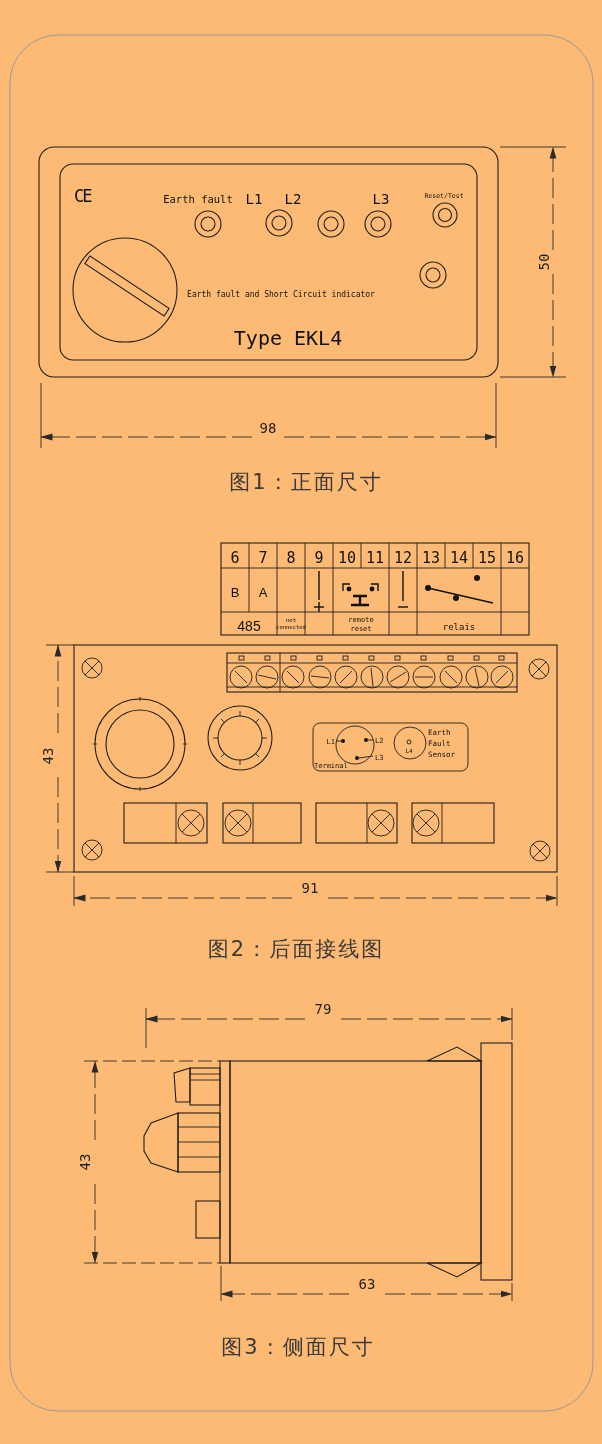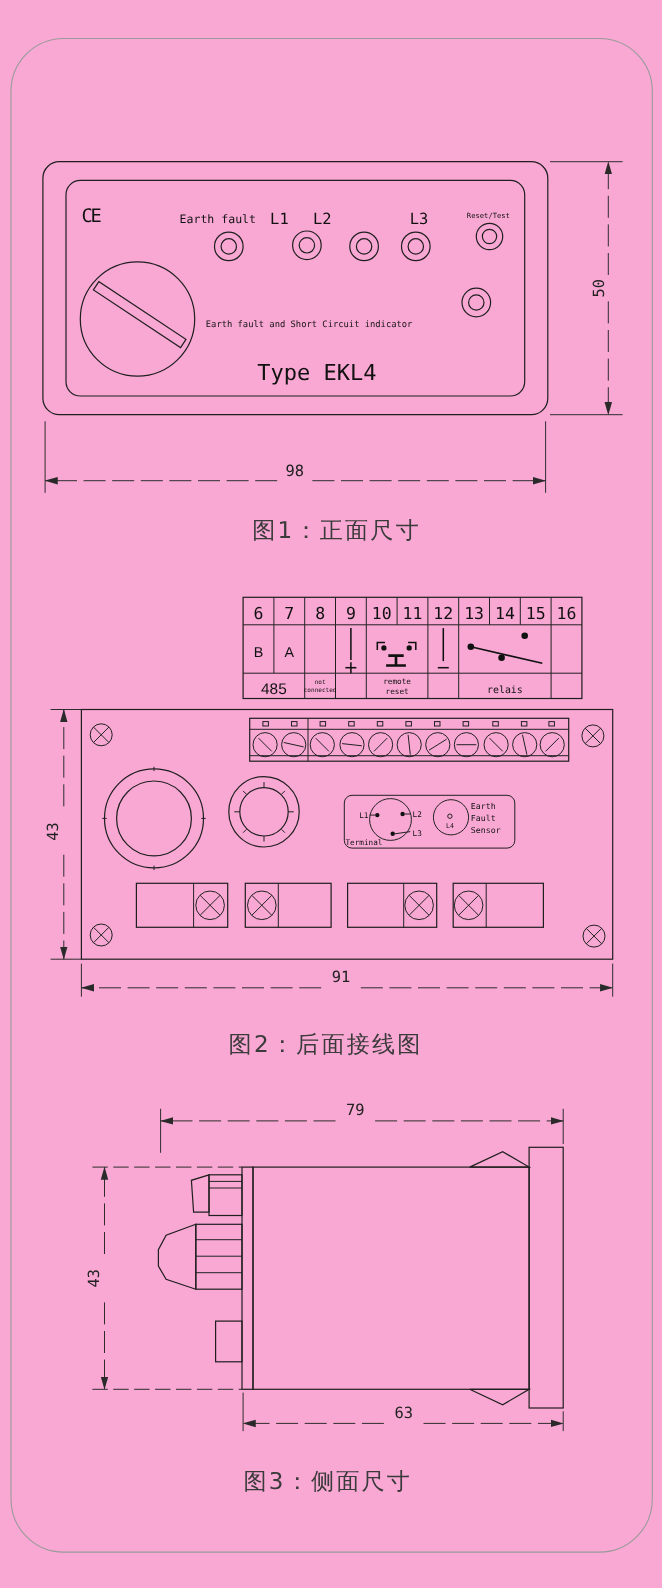--- a/index.html
+++ b/index.html
@@ -1,16 +1,16 @@
 <!DOCTYPE html>
 <html><head>
 <meta charset="utf-8">
 <style>
   html,body{margin:0;padding:0;background:#ffffff;}
-  .page{position:relative;width:602px;height:1444px;background:#f9a8d4;overflow:hidden;
+  .page{position:relative;width:602px;height:1444px;background:#fdba74;overflow:hidden;
         font-family:"DejaVu Sans",sans-serif;}
   svg{display:block}
   .ln{fill:none;stroke:#1f1f1f;stroke-width:1.1;}
   .thin{fill:none;stroke:#1f1f1f;stroke-width:0.9;}
   .dim{fill:none;stroke:#2a2a2a;stroke-width:0.9;stroke-dasharray:20 6;}
   .ext{fill:none;stroke:#2a2a2a;stroke-width:0.9;}
   .extd{fill:none;stroke:#2a2a2a;stroke-width:0.9;stroke-dasharray:14 5;}
   .sym{fill:none;stroke:#111;stroke-width:1.4;}
   .symb{fill:none;stroke:#111;stroke-width:2.4;}
   .dot{fill:#111;stroke:none;}

